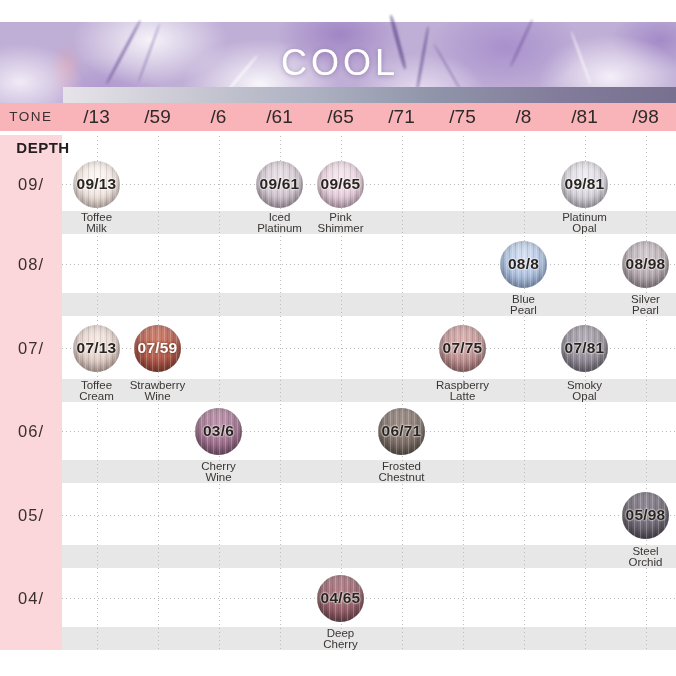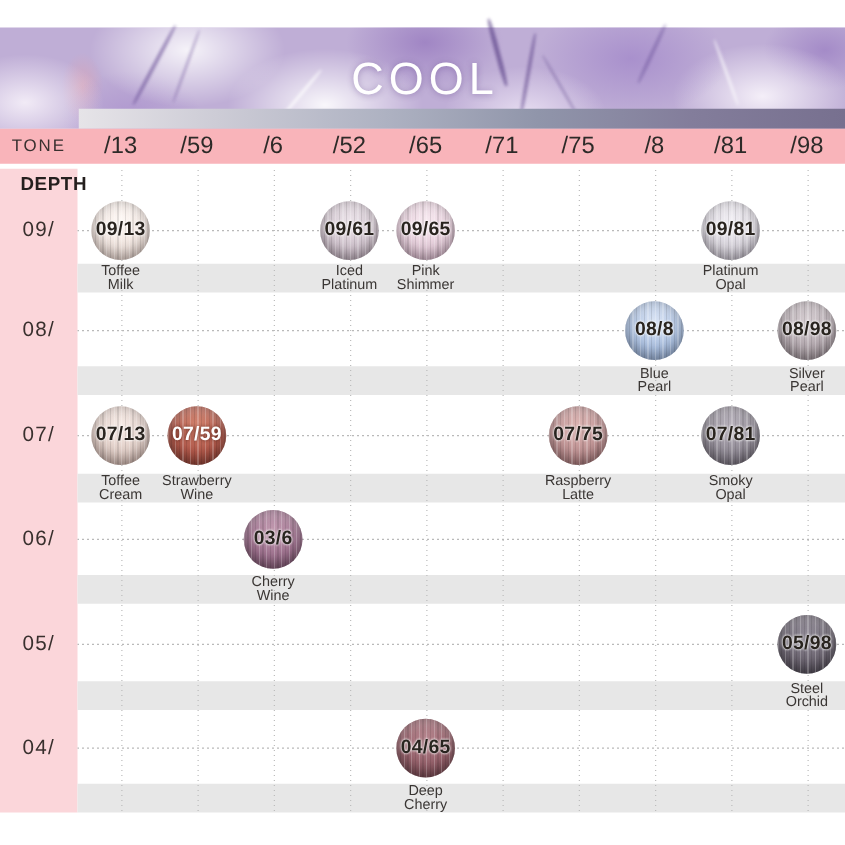--- a/index.html
+++ b/index.html
@@ -87,21 +87,21 @@
     <div class="banner-title">COOL</div>
     <div class="grad-bar"></div>
   </div>
 
   <div class="tone-row">
     <div class="tone-label">TONE</div>
     <div id="toneHeaders">
         <div class="tone-header" style="left: 96.5px;">/13</div>
         <div class="tone-header" style="left: 157.5px;">/59</div>
         <div class="tone-header" style="left: 218.5px;">/6</div>
-        <div class="tone-header" style="left: 279.5px;">/52</div>
+        <div class="tone-header" style="left: 279.5px;">/61</div>
         <div class="tone-header" style="left: 340.5px;">/65</div>
         <div class="tone-header" style="left: 401.5px;">/71</div>
         <div class="tone-header" style="left: 462.5px;">/75</div>
         <div class="tone-header" style="left: 523.5px;">/8</div>
         <div class="tone-header" style="left: 584.5px;">/81</div>
         <div class="tone-header" style="left: 645.5px;">/98</div>
       </div>
   </div>
 
   <div class="depth-col"></div>
@@ -211,20 +211,28 @@
       <div class="band" style="top: 460px;"></div>
       <div class="depth-row-label" style="top: 421px;">06/</div>
       <div class="swatch" style="left: 195px; top: 407.5px; background: radial-gradient(circle at 50% 32%, rgb(192, 152, 174) 0%, rgb(160, 115, 144) 55%, rgb(111, 74, 98) 100%);">
         <div class="streaks"></div>
         <div class="code" style="color: rgb(41, 36, 31); text-shadow: rgba(255, 255, 255, 0.95) 0px 0px 2px, rgba(255, 255, 255, 0.95) 0px 0px 2px;">03/6</div>
       </div>
       <div class="name" style="left: 218.5px; top: 461px;">
         <div class="nl">Cherry</div>
         <div class="nl">Wine</div>
       </div>
+      <div class="swatch" style="left: 378px; top: 407.5px; background: radial-gradient(circle at 50% 32%, rgb(161, 145, 137) 0%, rgb(126, 111, 104) 55%, rgb(83, 72, 66) 100%);">
+        <div class="streaks"></div>
+        <div class="code" style="color: rgb(41, 36, 31); text-shadow: rgba(255, 255, 255, 0.95) 0px 0px 2px, rgba(255, 255, 255, 0.95) 0px 0px 2px;">06/71</div>
+      </div>
+      <div class="name" style="left: 401.5px; top: 461px;">
+        <div class="nl">Frosted</div>
+        <div class="nl">Chestnut</div>
+      </div>
       <div class="hline" style="top: 515px;"></div>
       <div class="band" style="top: 545px;"></div>
       <div class="depth-row-label" style="top: 505px;">05/</div>
       <div class="swatch" style="left: 622px; top: 491.5px; background: radial-gradient(circle at 50% 32%, rgb(145, 139, 151) 0%, rgb(109, 102, 114) 55%, rgb(68, 63, 74) 100%);">
         <div class="streaks"></div>
         <div class="code" style="color: rgb(41, 36, 31); text-shadow: rgba(255, 255, 255, 0.95) 0px 0px 2px, rgba(255, 255, 255, 0.95) 0px 0px 2px;">05/98</div>
       </div>
       <div class="name" style="left: 645.5px; top: 546px;">
         <div class="nl">Steel</div>
         <div class="nl">Orchid</div>

